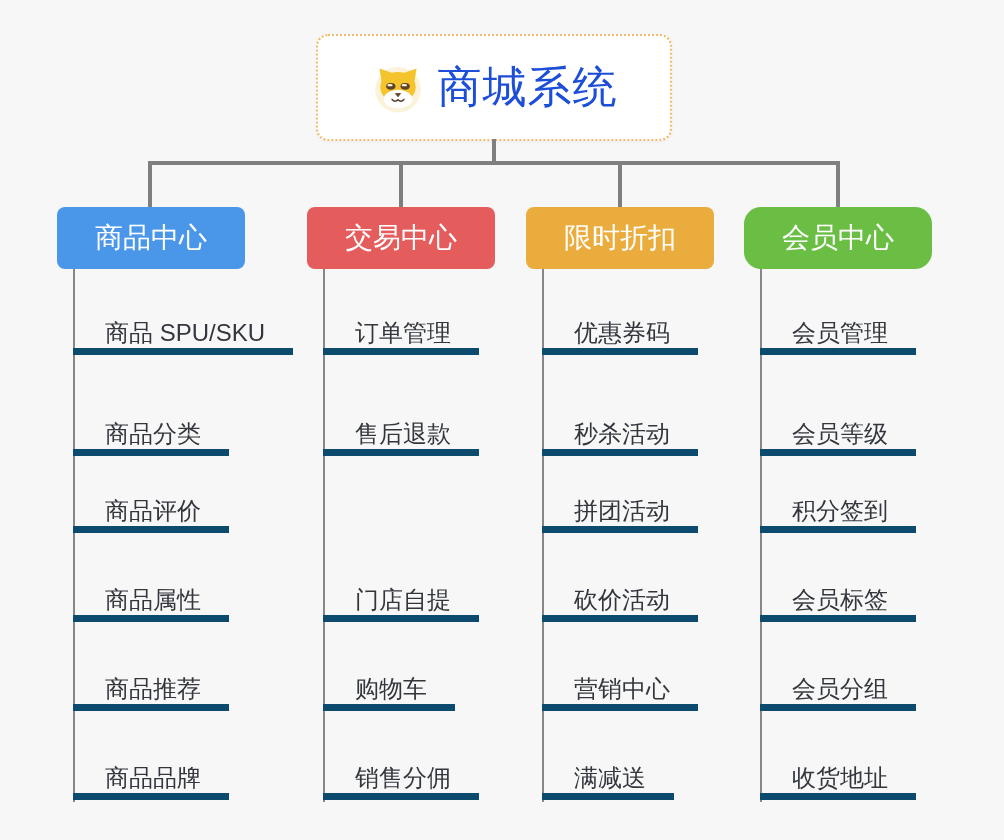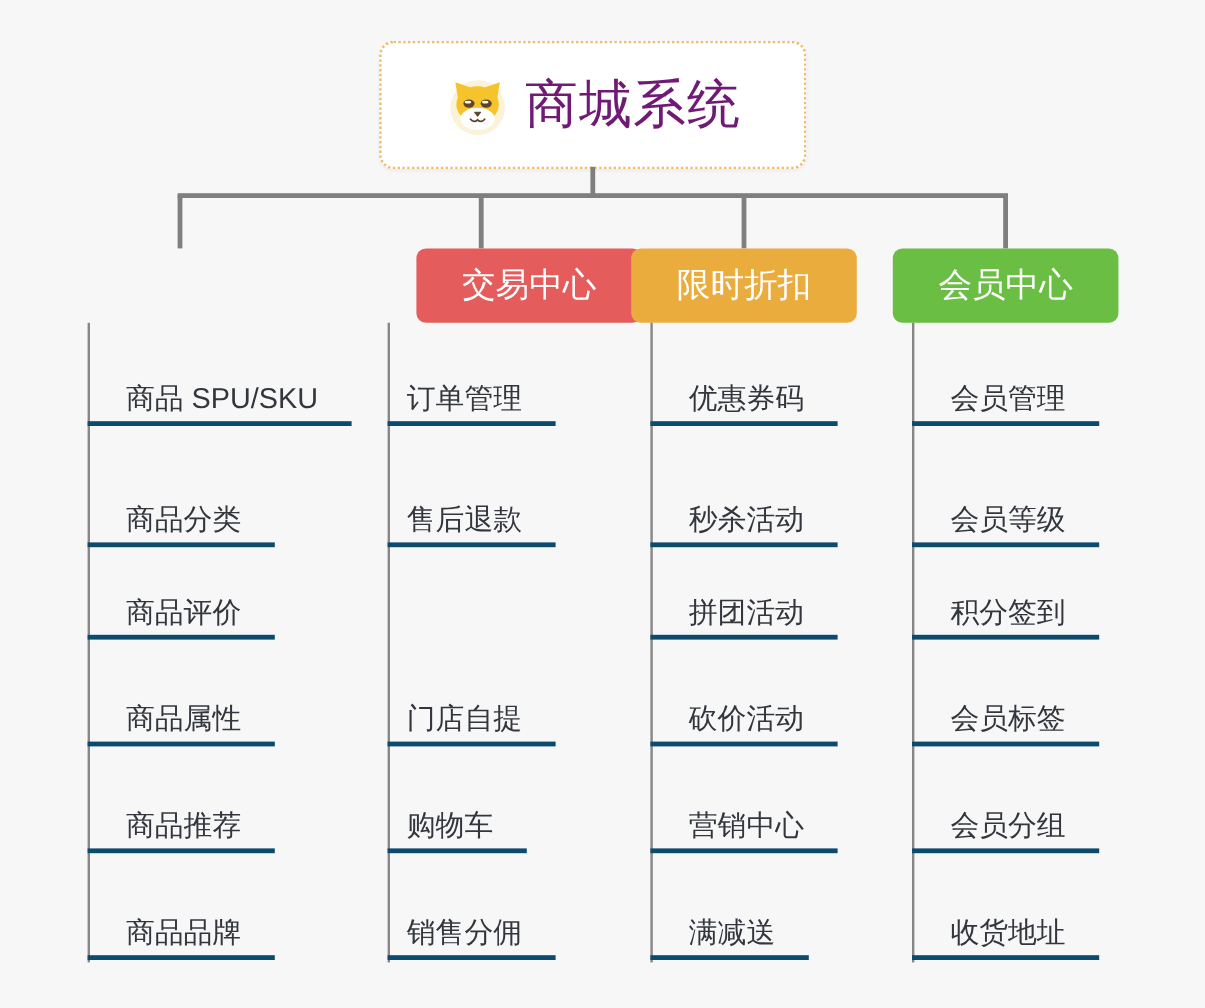--- a/index.html
+++ b/index.html
@@ -24,21 +24,21 @@
     border: 2px dotted #f2bb6b;
     border-radius: 12px;
     display: flex;
     align-items: center;
     justify-content: center;
     gap: 13px;
     box-shadow: 0 1px 3px rgba(0,0,0,0.05);
   }
   .root-title {
     font-size: 44px;
-    color: #701a75;
+    color: #1d4ed8;
     letter-spacing: 1px;
     white-space: nowrap;
     font-family: Liberation Mono, monospace;
   }
   .root-icon { width: 54px; height: 54px; flex: 0 0 auto; }
 
   
   .connector { position: absolute; background: #7f7f7f; }
   .conn-root-drop { left: 492px; top: 139px; width: 4px; height: 24px; }
   .conn-h        { left: 148px; top: 161px; width: 692px; height: 4px; }
@@ -78,28 +78,28 @@
   .bline.c1 { left: 323px; }
   .bline.c2 { left: 542px; }
   .bline.c3 { left: 760px; }
 
   
   .leaf {
     position: absolute;
     height: 42px;
     line-height: 40px;
     box-sizing: border-box;
-    border-bottom: 4px solid #0c4a6e;
+    border-bottom: 7px solid #0c4a6e;
     padding: 0 28px 0 32px;
     font-size: 24px;
     color: #33373d;
     white-space: nowrap;
   }
   .leaf.c0 { left: 73px;  }
-  .leaf.c1 { left: 323px; padding-left: 16px; }
+  .leaf.c1 { left: 323px; }
   .leaf.c2 { left: 542px; }
   .leaf.c3 { left: 760px; }
   .leaf.r0 { top: 313px; }
   .leaf.r1 { top: 414px; }
   .leaf.r2 { top: 491px; }
   .leaf.r3 { top: 580px; }
   .leaf.r4 { top: 669px; }
   .leaf.r5 { top: 758px; }
 </style>
 </head>
@@ -124,27 +124,30 @@
     <span class="root-title">商城系统</span>
   </div>
 
   <div class="connector conn-root-drop"></div>
   <div class="connector conn-h"></div>
   <div class="connector conn-drop d0"></div>
   <div class="connector conn-drop d1"></div>
   <div class="connector conn-drop d2"></div>
   <div class="connector conn-drop d3"></div>
 
-  <div class="branch b1" style="background: rgb(229, 92, 92); margin-left: 40px;">
+  <div class="branch b0" style="background: rgb(74, 150, 232);">
+    <span>商品中心</span>
+  </div>
+  <div class="branch b1" style="background: rgb(229, 92, 92);">
     <span>交易中心</span>
   </div>
   <div class="branch b2" style="background: rgb(235, 172, 62);">
     <span>限时折扣</span>
   </div>
-  <div class="branch b3" style="background: rgb(105, 190, 67);">
+  <div class="branch b3" style="background: rgb(105, 190, 67); border-radius: 17px;">
     <span>会员中心</span>
   </div>
 
   <div class="bline c0"></div>
   <div class="bline c1"></div>
   <div class="bline c2"></div>
   <div class="bline c3"></div>
 
   <div class="leaf c0 r0">商品 SPU/SKU</div>
   <div class="leaf c0 r1">商品分类</div>

